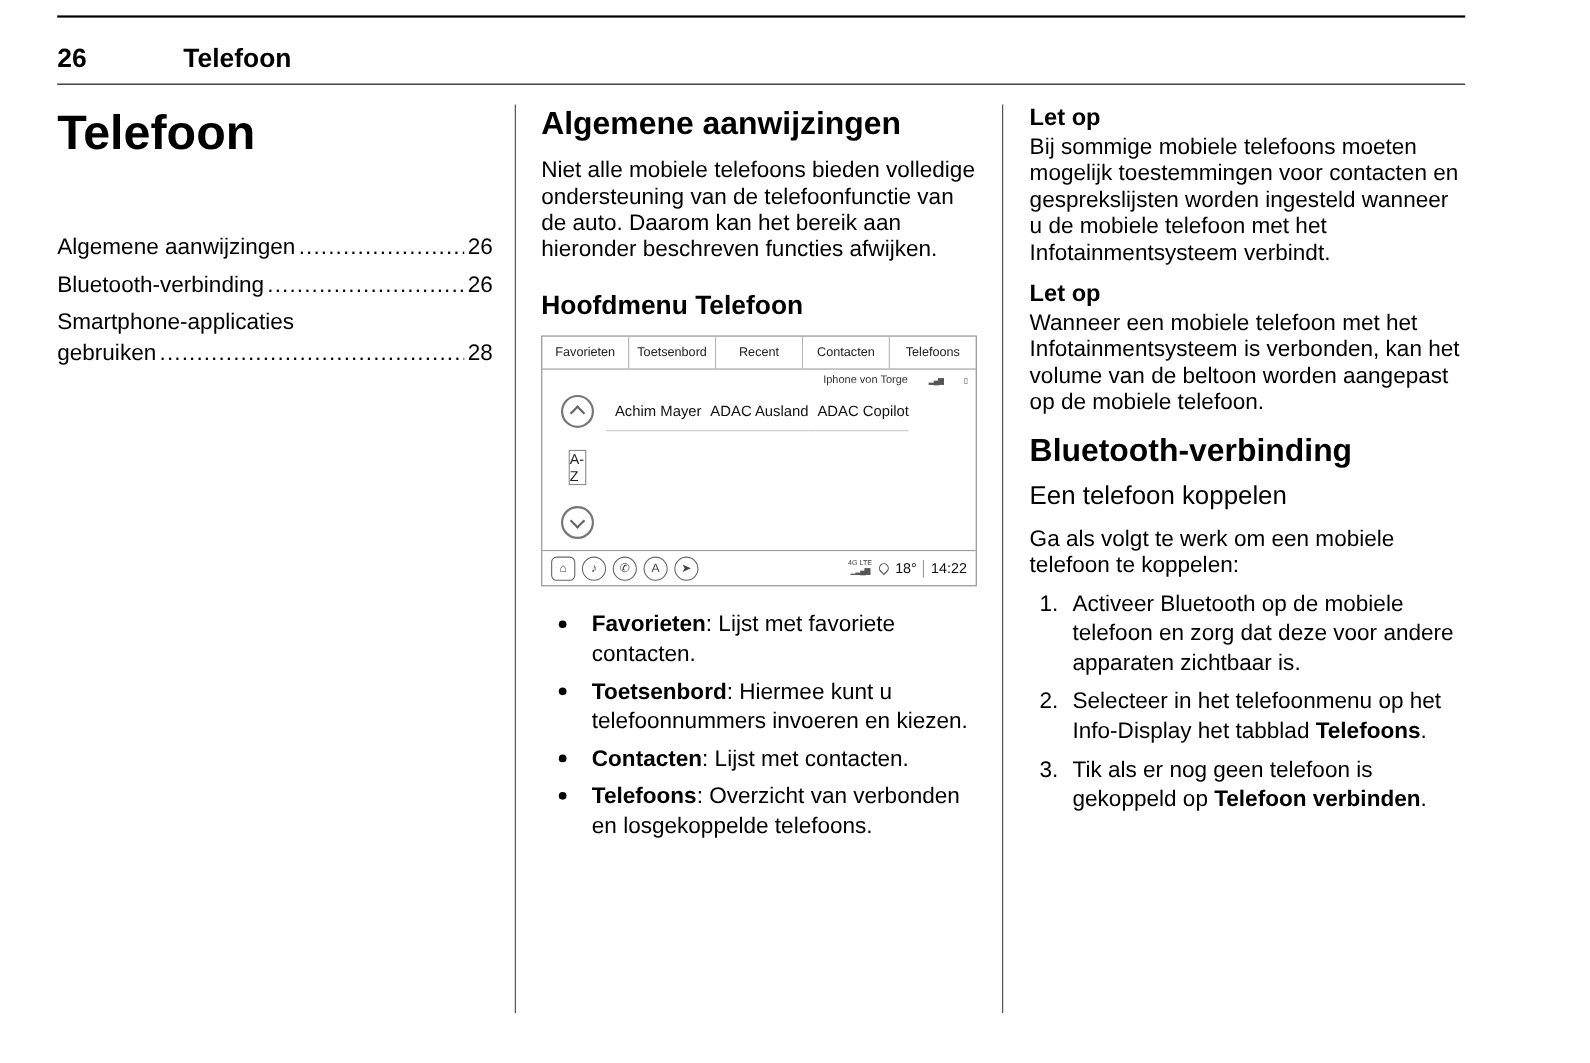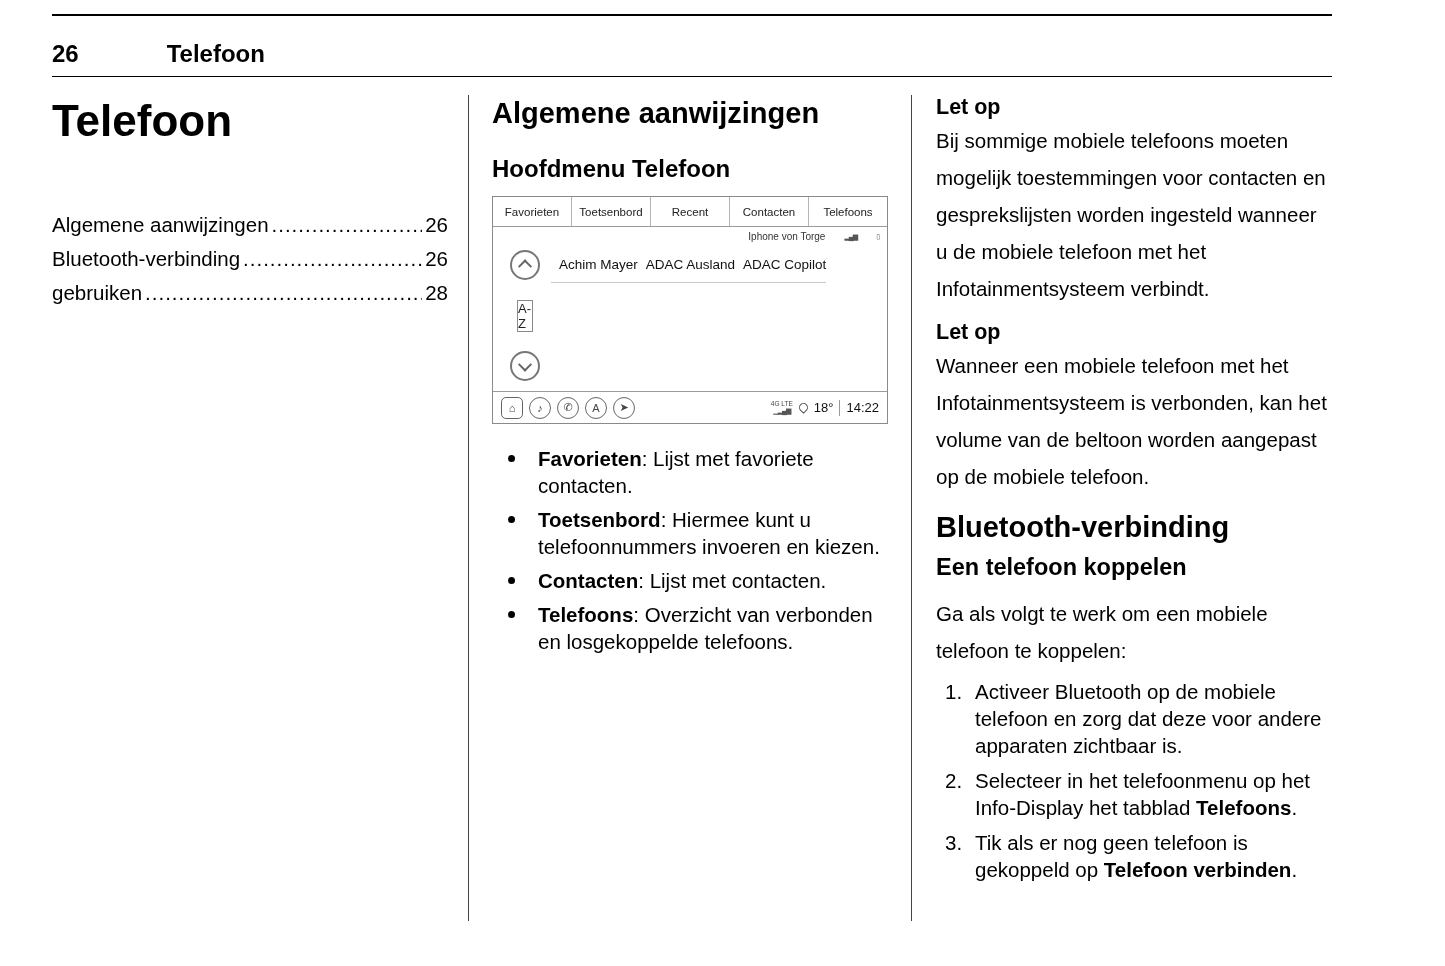--- a/index.html
+++ b/index.html
@@ -28,21 +28,21 @@
   h1.doc-title { font-size: 44px; font-weight: bold; line-height: 1.1; margin-top: 2px; letter-spacing: 0; }
   .toc { margin-top: 66px; font-size: 20.5px; line-height: 28px; }
   .toc-entry { margin-bottom: 6px; }
   .toc-line { display: flex; align-items: baseline; }
   .toc-label { white-space: nowrap; }
   .toc-dots { flex: 1; overflow: hidden; white-space: nowrap; margin: 0 3px; letter-spacing: 1px; }
   .toc-page { white-space: nowrap; }
 
   
   h2.sec-heading { font-size: 29px; font-weight: bold; margin: 2px 0 13px; }
-  .body-text { font-size: 20.5px; line-height: 37px; }
+  .body-text { font-size: 20.5px; line-height: 24px; }
   h3.sub-heading { font-size: 24px; font-weight: bold; margin: 25px 0 13px; }
 
   .screenshot { width: 396px; height: 228px; border: 1px solid #8a8a8a; background: #fff;
                 display: flex; flex-direction: column; color: #222; }
   .ss-tabs { display: flex; height: 30px; border-bottom: 1px solid #9a9a9a; font-size: 11.5px; }
   .ss-tab { flex: 1; display: flex; align-items: center; justify-content: center; border-right: 1px solid #b5b5b5; white-space: nowrap; }
   .ss-tab:last-child { border-right: none; }
   .ss-device-row { height: 17px; display: flex; justify-content: flex-end; align-items: center; gap: 19px; padding: 2px 8px 0; font-size: 10px; color: #333; }
   .ss-mini-icon { font-size: 7px; color: #555; letter-spacing: -1px; }
   .ss-main { flex: 1; display: flex; padding: 2px 8px 0 6px; }
@@ -67,21 +67,21 @@
 
   ul.bullets { list-style: none; margin-top: 21px; }
   ul.bullets li { position: relative; padding-left: 46px; font-size: 20.5px; line-height: 27px; margin-bottom: 7px; }
   ul.bullets li .bullet-dot { position: absolute; left: 16px; top: 10px; width: 7px; height: 7px; border-radius: 50%; background: #000; }
   .term { font-weight: bold; }
 
   
   .note { margin-bottom: 13px; }
   .note-title { font-size: 21.5px; font-weight: bold; margin-bottom: 2px; }
   h2.bt-heading { font-size: 29px; font-weight: bold; margin: 16px 0 10px; }
-  h3.bt-sub { font-size: 23.5px; font-weight: bold; margin: 2px 0 14px; }
+  h3.bt-sub { font-size: 23.5px; font-weight: normal; margin: 2px 0 14px; }
   .steps-intro { margin-bottom: 9px; }
   ol.steps { list-style: none; }
   ol.steps li { position: relative; padding-left: 39px; font-size: 20.5px; line-height: 27px; margin-bottom: 8px; }
   ol.steps li .step-num { position: absolute; left: 9px; top: 0; }
 </style>
 </head>
 <body>
 
 <div class="page">
 
@@ -113,32 +113,34 @@
         <div class="toc-entry">
           <div class="toc-pre"></div>
           <div class="toc-line">
             <span class="toc-label">Bluetooth-verbinding</span>
             <span class="toc-dots">................................................</span>
             <span class="toc-page">26</span>
           </div>
         </div>
 
         <div class="toc-entry">
+          <div class="toc-pre">Smartphone-applicaties</div>
           <div class="toc-line">
             <span class="toc-label">gebruiken</span>
             <span class="toc-dots">................................................</span>
             <span class="toc-page">28</span>
           </div>
         </div>
 
       </div>
     </section>
 
     <section class="col col-mid">
       <h2 class="sec-heading">Algemene aanwijzingen</h2>
+      <p class="body-text">Niet alle mobiele telefoons bieden volledige ondersteuning van de telefoonfunctie van de auto. Daarom kan het bereik aan hieronder beschreven functies afwijken.</p>
       <h3 class="sub-heading">Hoofdmenu Telefoon</h3>
 
       <figure class="screenshot">
         <div class="ss-tabs">
           <span class="ss-tab">Favorieten</span>
           <span class="ss-tab">Toetsenbord</span>
           <span class="ss-tab">Recent</span>
           <span class="ss-tab">Contacten</span>
           <span class="ss-tab">Telefoons</span>
         </div>

